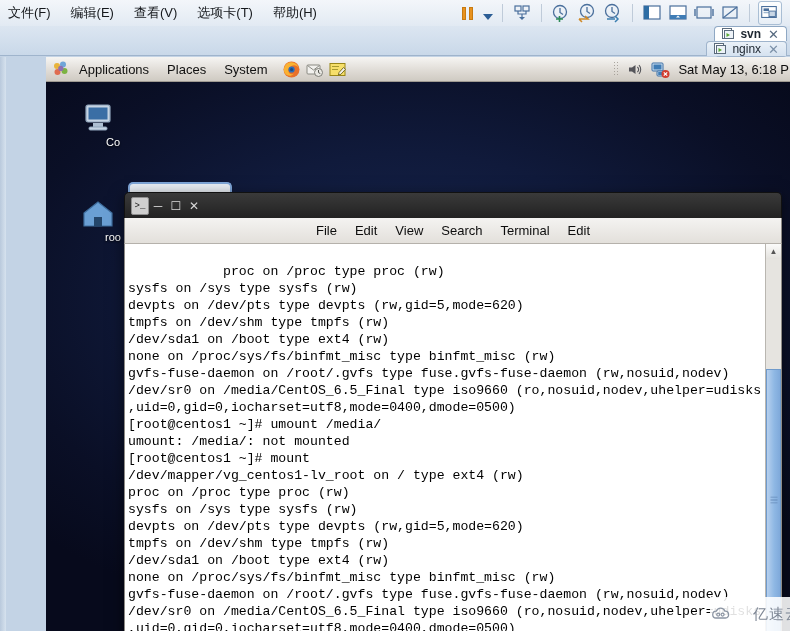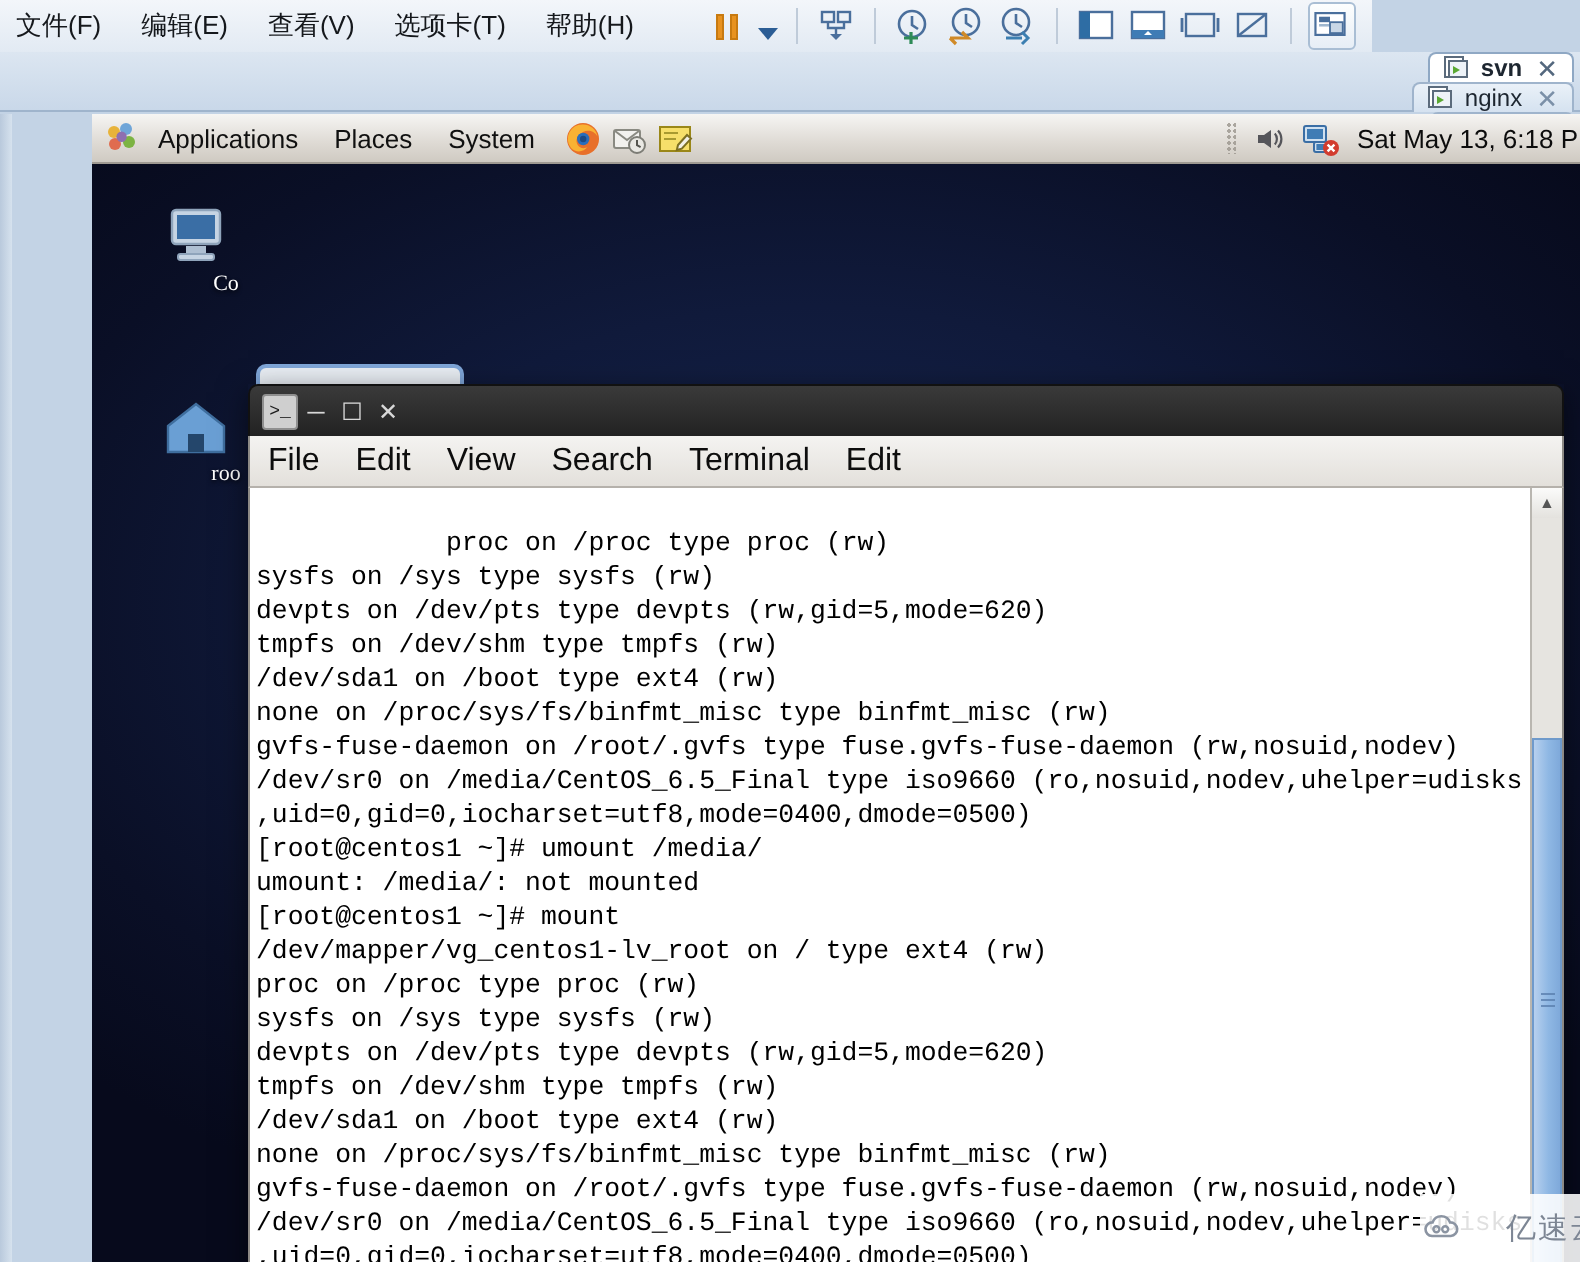--- a/index.html
+++ b/index.html
@@ -6,21 +6,21 @@
   body{
     width:790px;height:631px;overflow:hidden;
     font-family:"Liberation Sans",sans-serif;
     background:#c3d3e5;
     -webkit-font-smoothing:antialiased;
   }
   #app{position:relative;width:790px;height:631px;}
 
   
   .vm-menubar{
-    position:absolute;left:0;top:0;width:686px;height:26px;
+    position:absolute;left:0;top:0;width:790px;height:26px;
     background:linear-gradient(#f3f6fa,#e2eaf3);
     border-bottom:1px solid #c6d2e0;
     display:flex;align-items:center;
   }
   .vm-menu{
     font-size:13px;color:#15181c;padding:0 10px;line-height:26px;
     white-space:nowrap;
   }
   .vm-menu:first-child{padding-left:8px;}
   .vm-tools{
@@ -87,21 +87,21 @@
   .guser{font-size:12.5px;color:#0c0c0c;font-weight:bold;white-space:nowrap;}
   .dots{width:5px;height:16px;background-image:radial-gradient(#9a958d 1px, transparent 1px);background-size:3px 3px;opacity:.8;}
 
   
   .desktop{
     position:absolute;left:0;top:25px;width:784px;height:549px;
     background:
       radial-gradient(ellipse 520px 330px at 46% 40%, #17264f 0%, #101a3b 45%, #0a0f26 78%, #070a1c 100%);
   }
   .dicon{position:absolute;width:70px;text-align:center;color:#ffffff;font-size:11px;
-         text-shadow:0 1px 2px rgba(0,0,0,.9);font-family:Liberation Serif, serif;}
+         text-shadow:0 1px 2px rgba(0,0,0,.9);}
   .dicon .glyph{width:40px;height:34px;margin:0 auto 2px auto;position:relative;}
   .dicon .dlabel{display:block;line-height:12px;}
 
   
   .win-back{
     position:absolute;left:82px;top:100px;width:100px;height:26px;
     background:#e9eef4;border:2px solid #7fa6d8;border-bottom:none;
     border-radius:5px 5px 0 0;
   }
 
@@ -121,22 +121,23 @@
   }
   .tbtn{width:18px;height:18px;display:flex;align-items:center;justify-content:center;
         color:#d8d8d8;font-size:12px;}
   .titleicon{width:16px;height:16px;background:#cfcfcf;border:1px solid #8f8f8f;
     border-radius:2px;display:flex;align-items:center;justify-content:center;
     font-family:"Liberation Mono",monospace;font-size:9px;color:#1a1a1a;flex:none;}
   .term-menu{
     height:26px;background:linear-gradient(#f4f3f1,#e3e0db);
     border-left:1px solid #8d8a85;border-right:1px solid #8d8a85;
     border-bottom:1px solid #b5b1ab;
-    display:flex;align-items:center;font-size:16px;color:#0d0d0d;
+    display:flex;align-items:center;font-size:13px;color:#0d0d0d;
     box-sizing:border-box;
+    justify-content:center;
   }
   .term-menu span{padding:0 9px;line-height:26px;}
   .term-body{
     position:relative;height:413px;background:#ffffff;
     border:1px solid #8d8a85;border-top:none;box-sizing:border-box;
     overflow:hidden;
   }
   .term-text{
     position:absolute;left:3px;top:2px;right:17px;
     font-family:"Liberation Mono","DejaVu Sans Mono",monospace;

